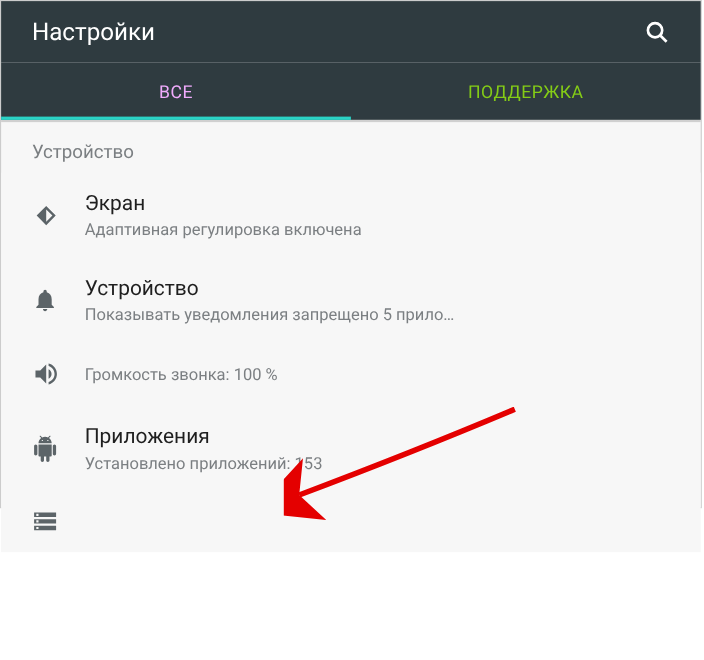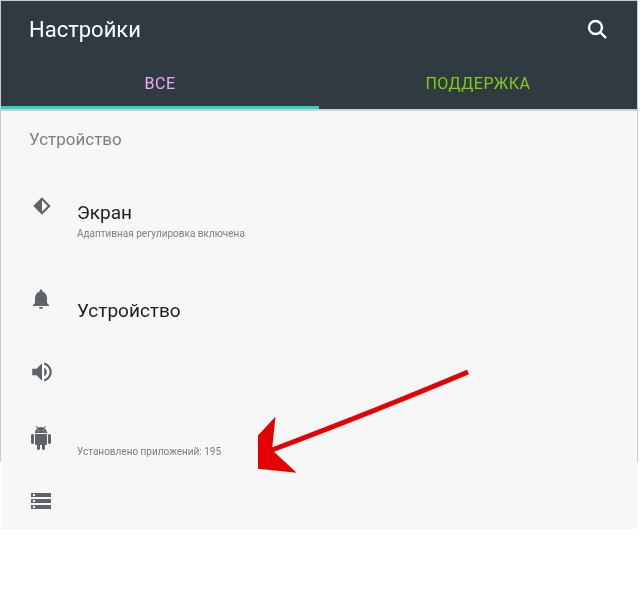--- a/index.html
+++ b/index.html
@@ -85,29 +85,28 @@
     .row .icon {
       width: 48px;
       display: flex;
       align-items: center;
       justify-content: flex-start;
       color: #5c6468;
     }
     .row .texts {
       flex: 1;
       min-width: 0;
-      margin-top: 28px;
     }
     .row .primary {
       font-size: 19px;
       color: #1f1f1f;
       margin-bottom: 4px;
     }
     .row .secondary {
-      font-size: 10px;
+      font-size: 15px;
       color: #7b7f82;
       white-space: nowrap;
       overflow: hidden;
       text-overflow: ellipsis;
     }
     .arrow {
       position: absolute;
       pointer-events: none;
     }
   </style>
@@ -154,41 +153,44 @@
     </div>
 
     <div class="row">
       <div class="icon">
         <svg width="24" height="24" viewBox="0 0 24 24" fill="#5c6468">
           <path d="M12 22c1.1 0 2-.9 2-2h-4c0 1.1.9 2 2 2zm6-6V11c0-3.07-1.64-5.64-4.5-6.32V4c0-.83-.67-1.5-1.5-1.5S10.5 3.17 10.5 4v.68C7.63 5.36 6 7.92 6 11v5l-2 2v1h16v-1l-2-2z"></path>
         </svg>
       </div>
       <div class="texts">
         <div class="primary">Устройство</div>
+        <div class="secondary">Показывать уведомления запрещено 5 прило…</div>
       </div>
     </div>
 
     <div class="row">
       <div class="icon">
         <svg width="26" height="26" viewBox="0 0 24 24" fill="#5c6468">
           <path d="M3 9v6h4l5 5V4L7 9H3zm13.5 3c0-1.77-1.02-3.29-2.5-4.03v8.05c1.48-.73 2.5-2.25 2.5-4.02zM14 3.23v2.06c2.89.86 5 3.54 5 6.71s-2.11 5.85-5 6.71v2.06c4.01-.91 7-4.49 7-8.77s-2.99-7.86-7-8.77z"></path>
         </svg>
       </div>
       <div class="texts">
+        <div class="secondary">Громкость звонка: 100 %</div>
       </div>
     </div>
 
     <div class="row">
       <div class="icon">
         <svg width="24" height="24" viewBox="0 0 24 24" fill="#5c6468">
           <path d="M6 18c0 .55.45 1 1 1h1v3.5c0 .83.67 1.5 1.5 1.5S11 23.33 11 22.5V19h2v3.5c0 .83.67 1.5 1.5 1.5s1.5-.67 1.5-1.5V19h1c.55 0 1-.45 1-1V8H6v10zM3.5 8C2.67 8 2 8.67 2 9.5v7c0 .83.67 1.5 1.5 1.5S5 17.33 5 16.5v-7C5 8.67 4.33 8 3.5 8zm17 0c-.83 0-1.5.67-1.5 1.5v7c0 .83.67 1.5 1.5 1.5s1.5-.67 1.5-1.5v-7c0-.83-.67-1.5-1.5-1.5zM15.53 2.16l1.3-1.3c.2-.2.2-.51 0-.71-.2-.2-.51-.2-.71 0L14.65 1.62C13.85 1.23 12.95 1 12 1s-1.85.23-2.65.62L7.88.15c-.2-.2-.51-.2-.71 0-.2.2-.2.51 0 .71l1.31 1.31C6.97 3.26 6 5.01 6 7h12c0-1.99-.97-3.75-2.47-4.84zM10 5H9V4h1v1zm5 0h-1V4h1v1z"></path>
         </svg>
       </div>
       <div class="texts">
-        <div class="secondary">Установлено приложений: 195</div>
+        <div class="primary">Приложения</div>
+        <div class="secondary">Установлено приложений: 153</div>
       </div>
     </div>
 
     <div class="row">
       <div class="icon">
         <svg width="24" height="24" viewBox="0 0 24 24" fill="#5c6468">
           <path d="M2 20h20v-4H2v4zm2-3h2v2H4v-2zM2 4v4h20V4H2zm4 3H4V5h2v2zm-4 7h20v-4H2v4zm2-3h2v2H4v-2z"></path>
         </svg>
       </div>
     </div>

